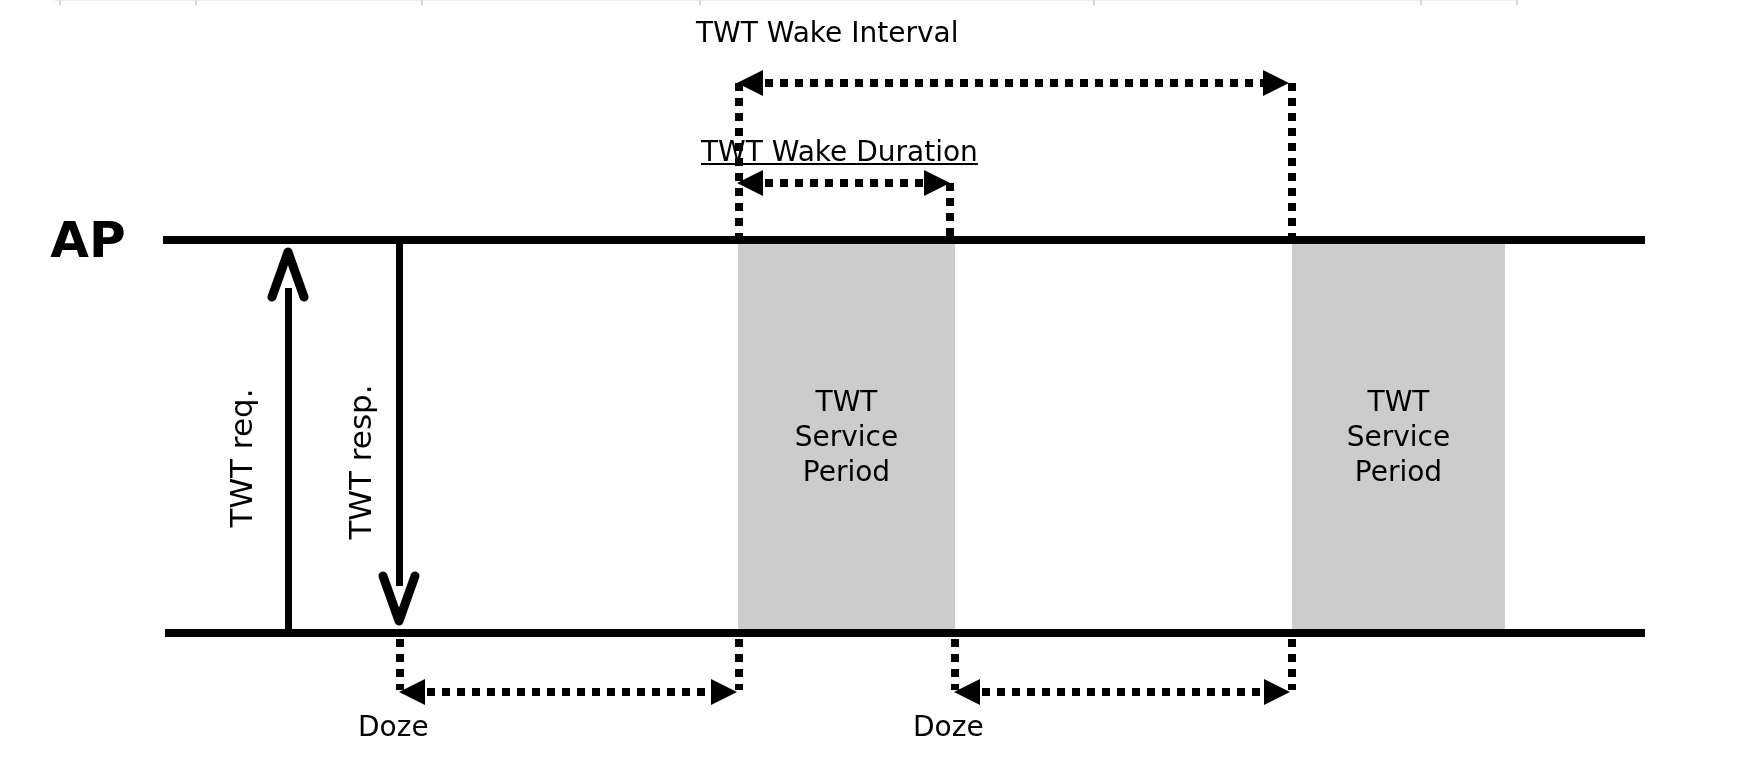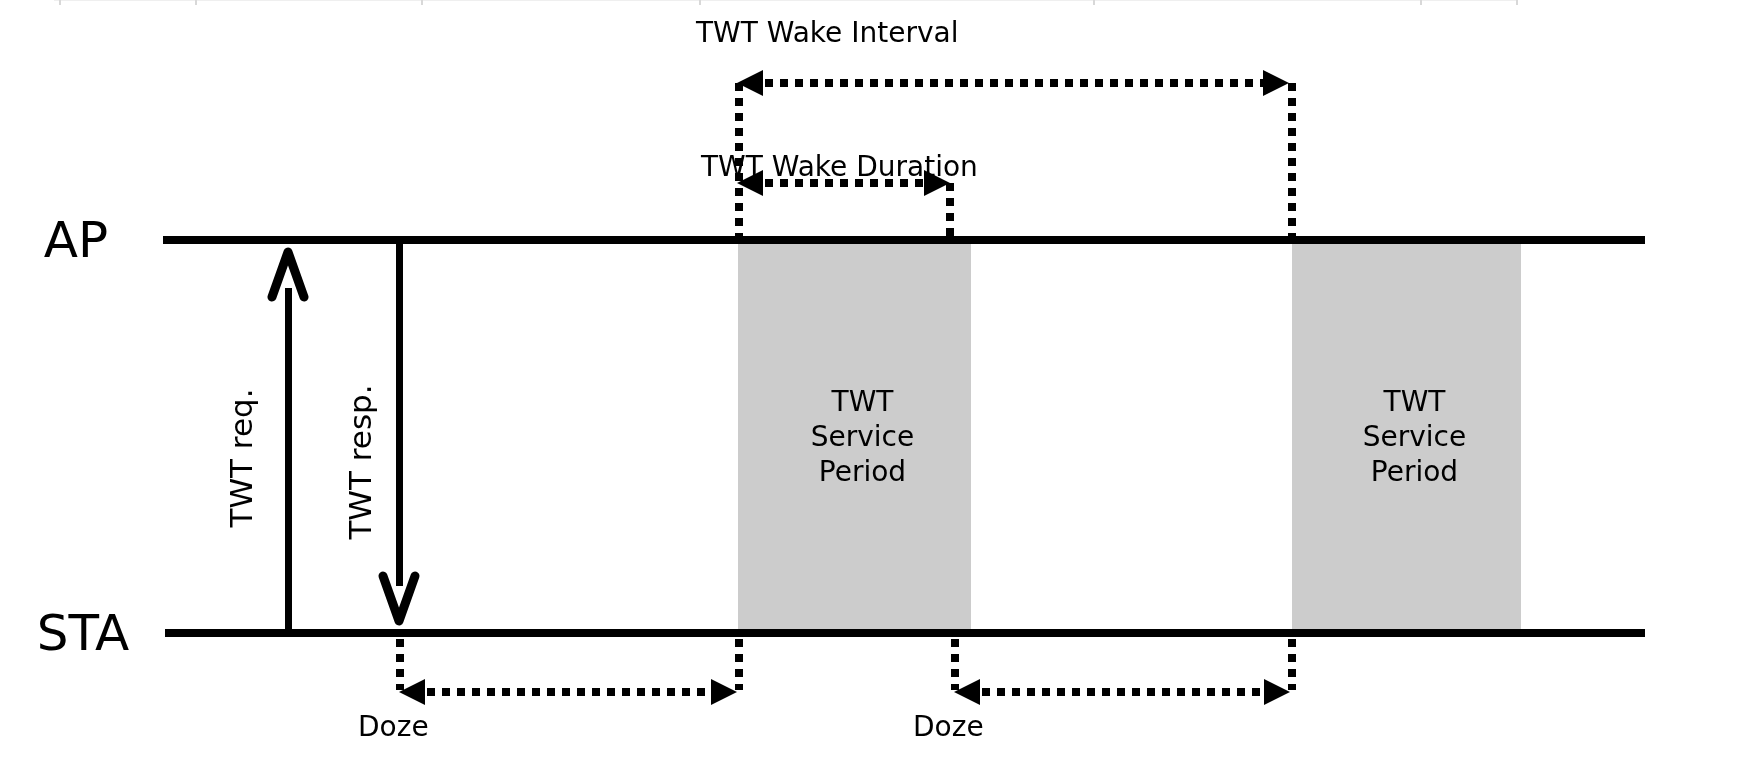--- a/index.html
+++ b/index.html
@@ -47,42 +47,41 @@
   .tri-right{border-left:26px solid var(--color-line,#000);}
 
   
   .ann{
     font-size:28px;line-height:34px;text-align:left;width:420px;white-space:nowrap;
   }
 
   
   .sp-box{
     background:var(--color-service_period_fill,#ccc);
-    display:flex;align-items:center;justify-content:center;padding-left:16px;
+    display:flex;align-items:center;justify-content:center;
   }
   .sp-label{
     font-size:28px;line-height:35px;text-align:center;white-space:pre-line;
   }
 </style>
 </head>
 <body>
 
 <div id="stage">
 
   <div class="abs hairline" style="left:54px;width:1463px;"></div>
   <div class="abs tick" style="left:59px;"></div>
   <div class="abs tick" style="left:195px;"></div>
   <div class="abs tick" style="left:421px;"></div>
   <div class="abs tick" style="left:699px;"></div>
   <div class="abs tick" style="left:1093px;"></div>
   <div class="abs tick" style="left:1420px;"></div>
   <div class="abs tick" style="left:1516px;"></div>
 
-  <div class="abs lane-label" style="left:21px;top:214px;">AP</div>
-  <div class="abs lane-label" style="left:28px;top:607px;">STA</div>
+  <div class="abs lane-label" style="left:33px;top:214px;font-weight:bold;">AP</div>
 
   <div class="abs timeline" style="left:163px;top:236px;width:1482px;"></div>
   <div class="abs timeline" style="left:165px;top:629px;width:1480px;"></div>
 
   <div class="abs sp-box" style="left:738px;top:244px;width:217px;height:385px;">
     <div class="sp-label">TWT
 Service
 Period</div>
   </div>
   <div class="abs sp-box" style="left:1292px;top:244px;width:213px;height:385px;">
@@ -109,21 +108,21 @@
 
   <div class="abs ann" style="left:696px;top:16px;">TWT Wake Interval</div>
   <div>
     <div class="abs tri tri-left" style="left:737px;top:70px;"></div>
     <div class="abs dot-h" style="left:765px;top:79px;width:500px;"></div>
     <div class="abs tri tri-right" style="left:1263px;top:70px;"></div>
   </div>
   <div class="abs dot-v" style="left:735px;top:83px;height:153px;"></div>
   <div class="abs dot-v" style="left:1288px;top:83px;height:153px;"></div>
 
-  <div class="abs ann" style="left:701px;top:150px;">TWT Wake Duration</div>
+  <div class="abs ann" style="left:701px;top:135px;text-decoration:underline;">TWT Wake Duration</div>
   <div>
     <div class="abs tri tri-left" style="left:737px;top:170px;"></div>
     <div class="abs dot-h" style="left:765px;top:179px;width:160px;"></div>
     <div class="abs tri tri-right" style="left:924px;top:170px;"></div>
   </div>
   <div class="abs dot-v" style="left:946px;top:183px;height:53px;"></div>
 
   <div class="abs dot-v" style="left:396px;top:639px;height:51px;"></div>
   <div class="abs dot-v" style="left:735px;top:639px;height:51px;"></div>
   <div>

